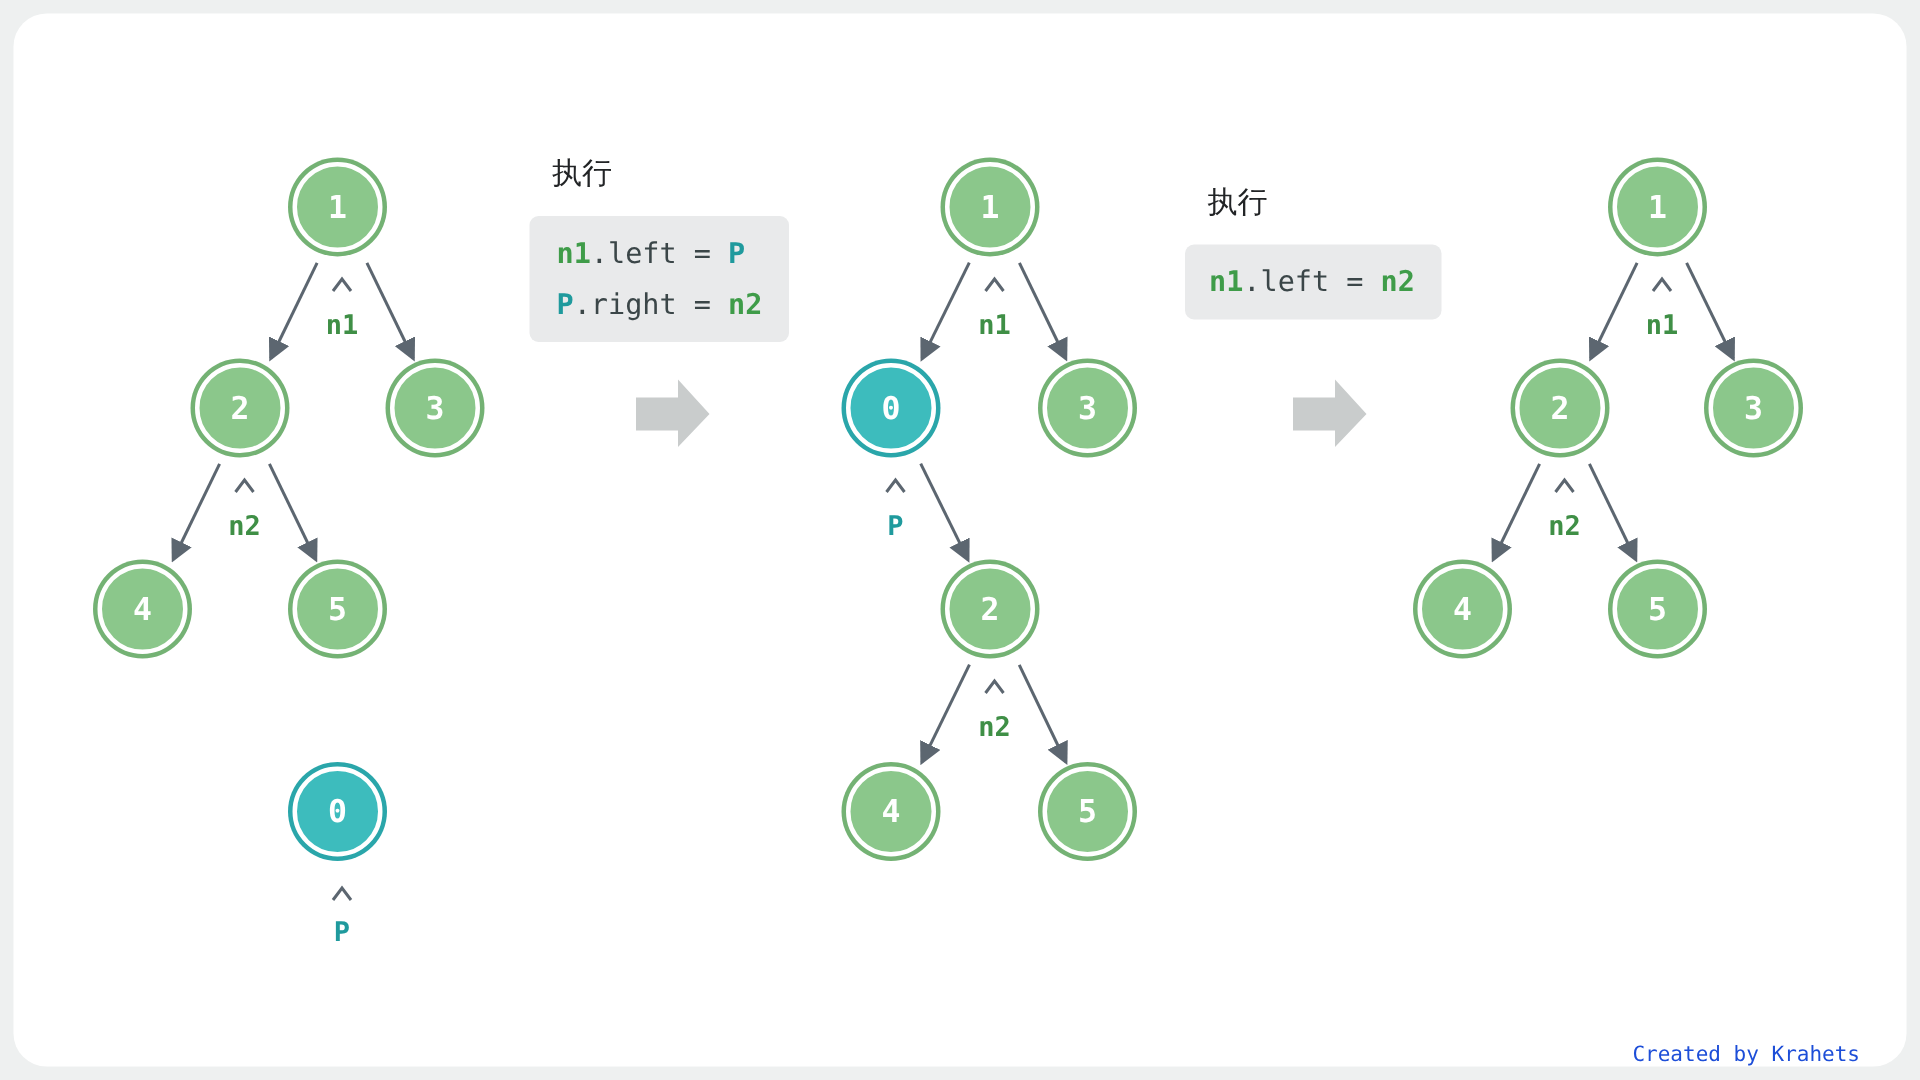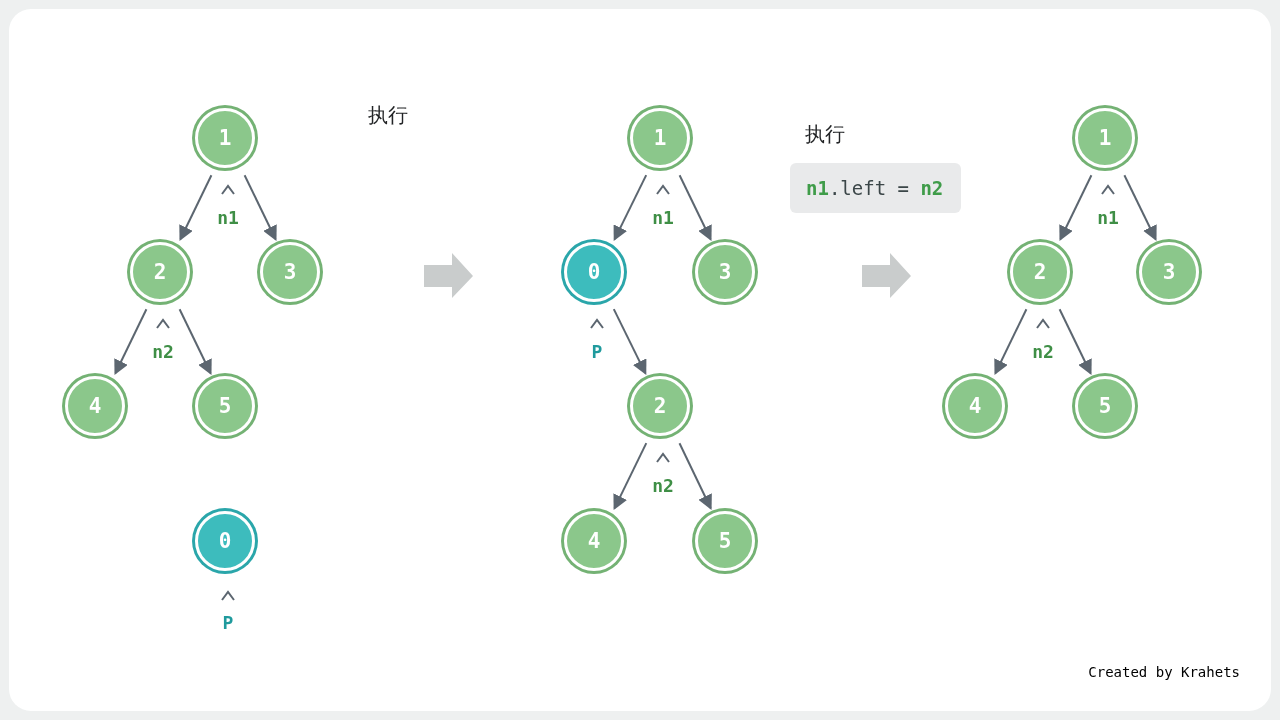--- a/index.html
+++ b/index.html
@@ -40,23 +40,23 @@
     position:absolute;background:#e9eaeb;border-radius:6px;
     padding:8px 18px;
     font-family:"DejaVu Sans Mono","Liberation Mono",monospace;
     font-size:19px;color:#3b4648;
   }
   .code-line{white-space:pre;line-height:34px;}
   .kw{font-weight:bold;}
   .kw.green{color:#3f9c49;}
   .kw.teal{color:#1f9a9d;}
   .watermark{
-    position:absolute;right:40px;bottom:40px;
+    position:absolute;right:40px;bottom:9px;
     font-family:"DejaVu Sans Mono","Liberation Mono",monospace;
-    font-size:14px;color:#000000;
+    font-size:14px;color:#1d4ed8;
   }
 </style>
 </head>
 <body>
 
 <div class="canvas">
   <div class="card"></div>
 
   <svg class="overlay-svg" width="1280" height="720" viewBox="0 0 1280 720">
     <defs>
@@ -110,20 +110,24 @@
     <div class="node green" style="left:260px;top:242px;">3</div>
     <div class="node green" style="left:65px;top:376px;">4</div>
     <div class="node green" style="left:195px;top:376px;">5</div>
     <div class="node teal" style="left:195px;top:511px;">0</div>
     <div class="ptr-label green" style="left:228px;top:217px;">n1</div>
     <div class="ptr-label green" style="left:163px;top:351px;">n2</div>
     <div class="ptr-label teal" style="left:228px;top:622px;">P</div>
   </div>
 
   <div class="exec-title" style="left:368px;top:102px;">执行</div>
+  <div class="code" style="left:353px;top:144px;">
+    <div class="code-line"><span class="kw green">n1</span><span>.left = </span><span class="kw teal">P</span></div>
+    <div class="code-line"><span class="kw teal">P</span><span>.right = </span><span class="kw green">n2</span></div>
+  </div>
 
   <div>
     <div class="node green" style="left:630px;top:108px;">1</div>
     <div class="node teal" style="left:564px;top:242px;">0</div>
     <div class="node green" style="left:695px;top:242px;">3</div>
     <div class="node green" style="left:630px;top:376px;">2</div>
     <div class="node green" style="left:564px;top:511px;">4</div>
     <div class="node green" style="left:695px;top:511px;">5</div>
     <div class="ptr-label green" style="left:663px;top:217px;">n1</div>
     <div class="ptr-label teal" style="left:597px;top:351px;">P</div>

